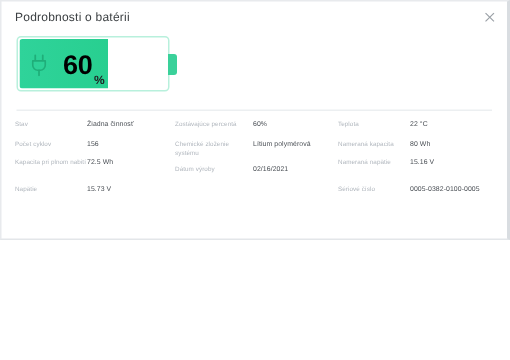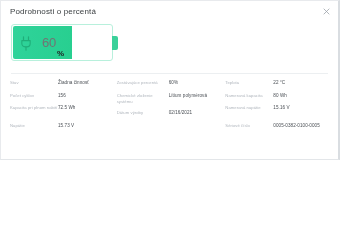--- a/index.html
+++ b/index.html
@@ -115,23 +115,23 @@
   .battery-pct {
     position: absolute;
     left: 30px;
     top: 0;
     bottom: 0;
     display: flex;
     align-items: center;
     z-index: 2;
   }
   .pct-num {
-    font-size: 13px;
-    font-weight: normal;
-    color: #737373;
+    font-size: 18px;
+    font-weight: bold;
+    color: #000000;
     letter-spacing: -0.2px;
     line-height: 1;
   }
   .pct-sign {
     font-size: 8px;
     font-weight: bold;
     color: #202124;
     margin-left: 1px;
     align-self: flex-end;
     padding-bottom: 2px;
@@ -186,21 +186,21 @@
   .col-1 .val, .col-2 .val, .col-3 .val { flex: 1 1 auto; }
 
   .row.tall { min-height: 14px; }
 </style>
 </head>
 <body>
 
 <div class="dialog">
 
   <div class="titlebar">
-    <span class="title-text">Podrobnosti o percentá</span>
+    <span class="title-text">Podrobnosti o batérii</span>
     <div class="close-btn">
       <svg width="7" height="7" viewBox="0 0 10 10">
         <line x1="1" y1="1" x2="9" y2="9" stroke="currentColor" stroke-width="1.1"></line>
         <line x1="9" y1="1" x2="1" y2="9" stroke="currentColor" stroke-width="1.1"></line>
       </svg>
     </div>
   </div>
 
   <div class="battery-area">
     <div class="battery">

